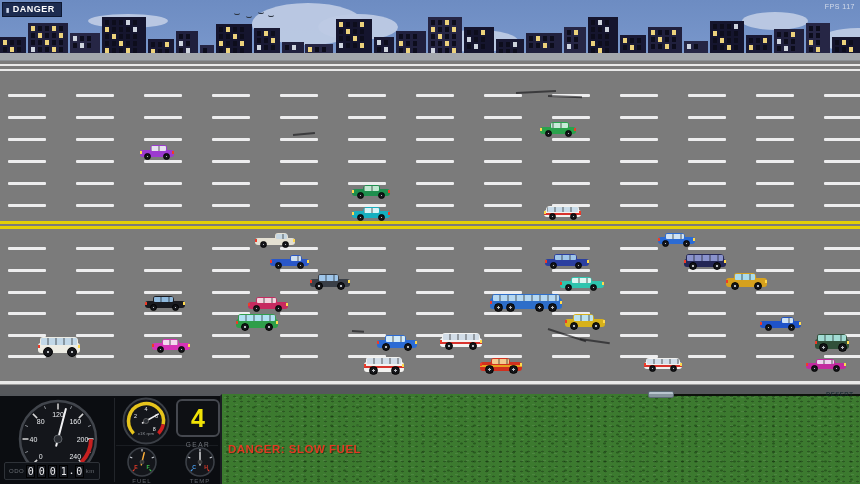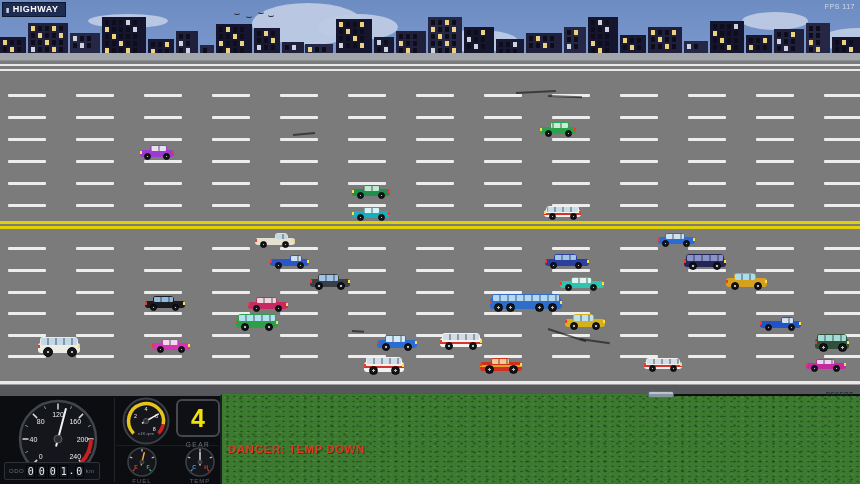--- a/index.html
+++ b/index.html
@@ -862,25 +862,25 @@
       </div>
     </div>
 
   <div class="shoulder-bottom"></div>
   <div class="grass"></div>
   <div id="grass-deco" style="position:absolute;left:0;top:0;width:860px;height:484px;pointer-events:none;">
       <div class="roadside-car" style="left: 648px; top: 391px; width: 26px; height: 7px;"></div>
       <div class="grass-line" style="left: 674px; top: 394px; width: 186px;"></div>
     </div>
   <div class="desert">DESERT</div>
-  <div class="danger">DANGER: TEMP DOWN</div>
+  <div class="danger">DANGER: SLOW FUEL</div>
 
   <div class="badge">
     <span class="badge-ico">▮</span>
-    <span>HIGHWAY</span>
+    <span>DANGER</span>
   </div>
   <div class="fps">FPS 117</div>
 
   <div class="dashboard">
     <div class="vdiv"></div>
     <div class="hdiv"></div>
     <div class="speedo">
       <svg id="speedo-svg" width="80" height="80" viewBox="0 0 80 80">
           <circle cx="40" cy="40" r="38" fill="#14161b" stroke="#41454c" stroke-width="2.5"></circle>
           <line x1="19.14034995499685" y1="60.85965004500315" x2="14.897709267877566" y2="65.10229073212244" stroke="#d8d8d8" stroke-width="1.5"></line>

